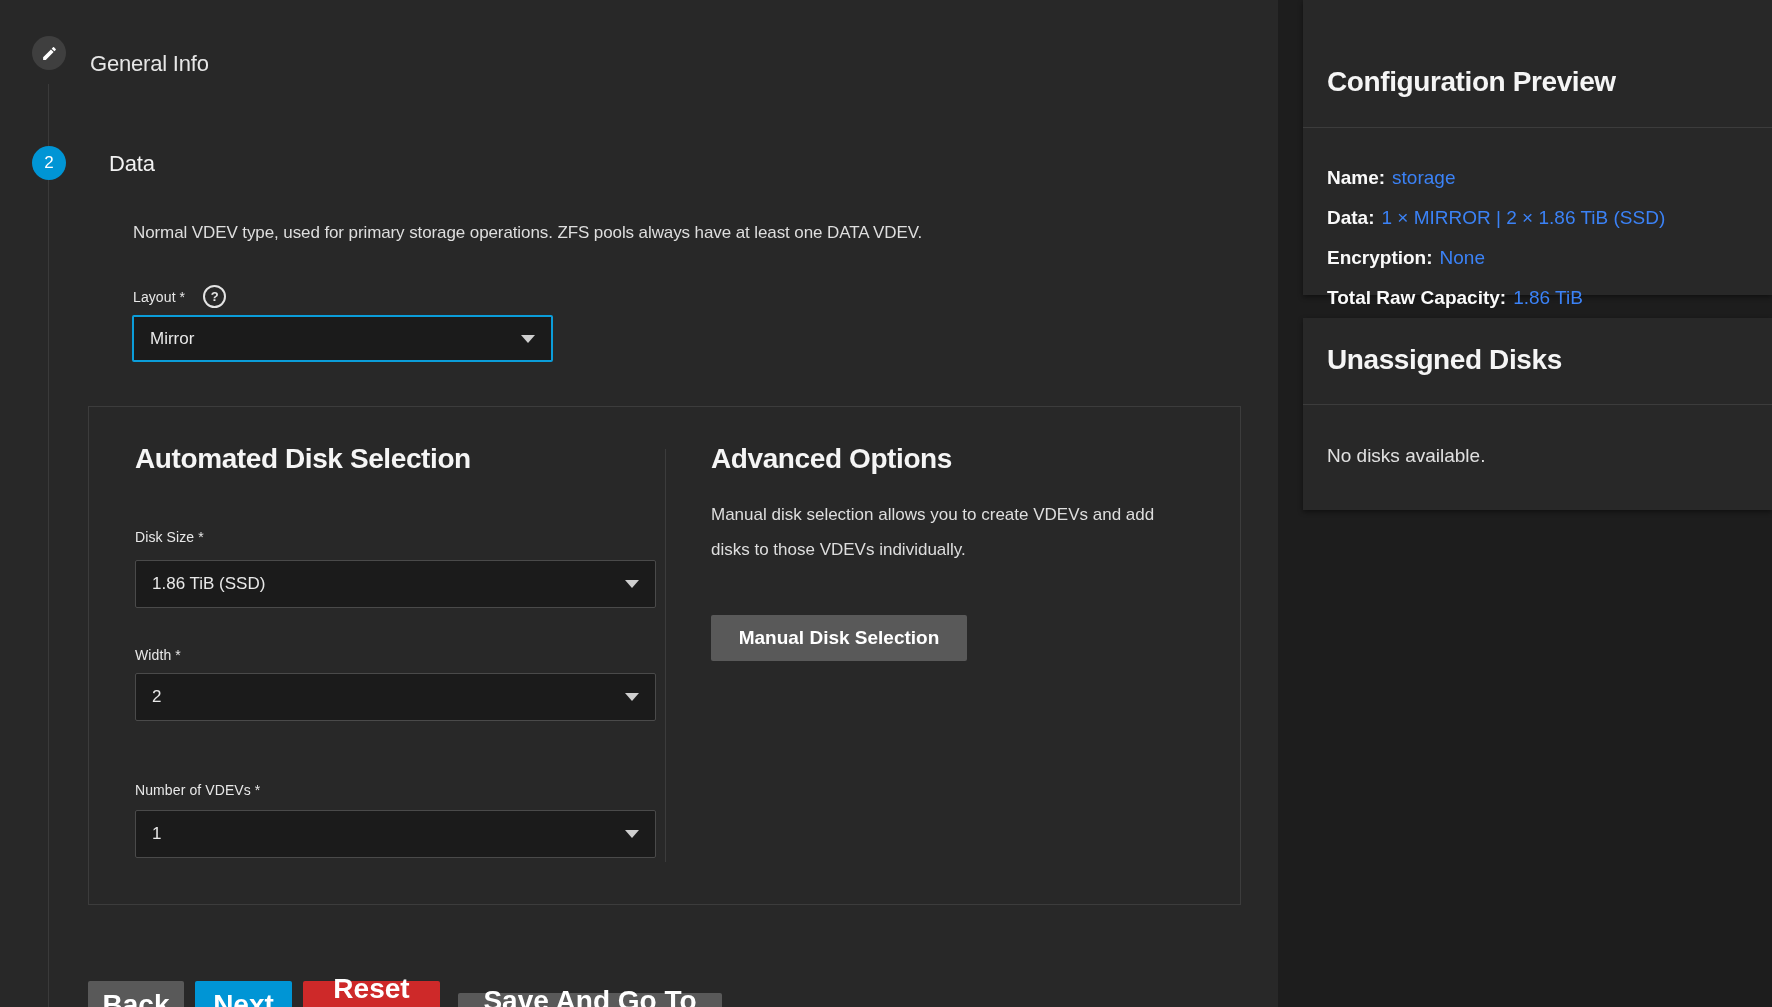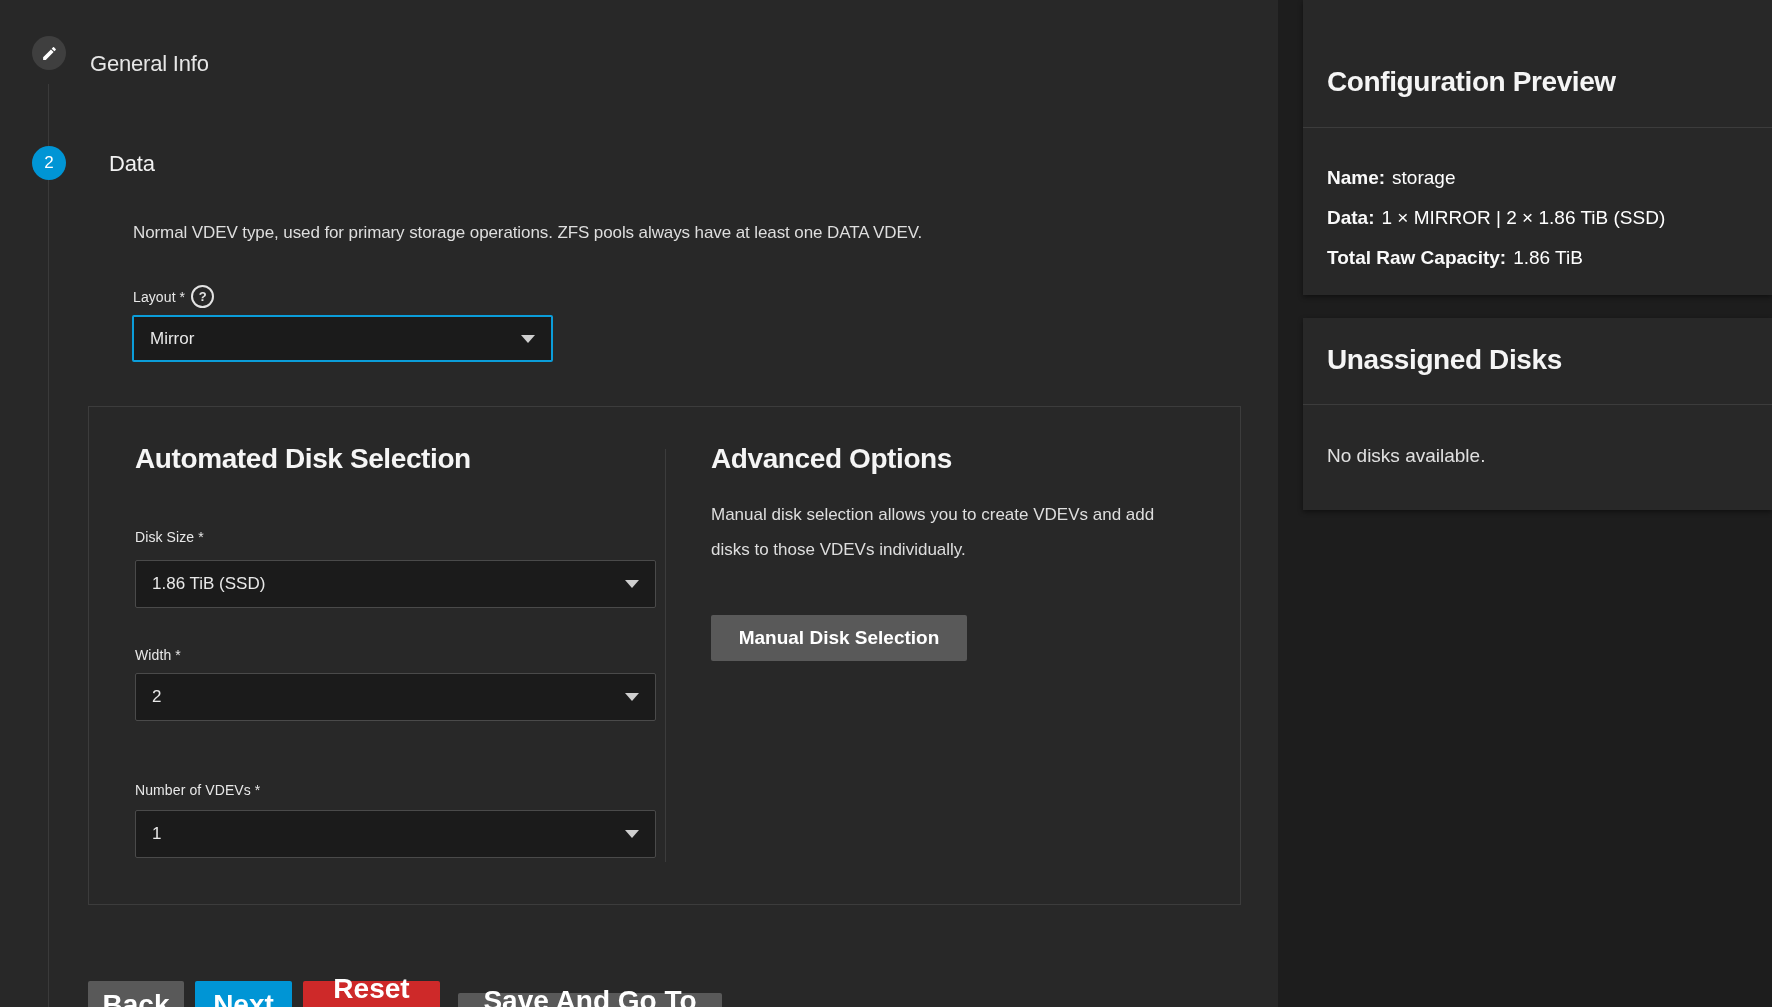--- a/index.html
+++ b/index.html
@@ -20,21 +20,21 @@
   .step-circle.done{top:36px;background:#3f3f3f;}
   .step-circle.active{top:146px;background:#0095d5;color:#fff;font-size:17px;}
   .step-circle svg{width:17px;height:17px;}
   .step-label{position:absolute;left:90px;font-size:22px;color:#e6e6e6;letter-spacing:-0.2px;}
   .step-label.one{top:51px;}
   .step-label.two{top:151px;color:#f2f2f2;margin-left:19px;}
 
   .vdev-desc{position:absolute;left:133px;top:223px;font-size:17px;color:#dedede;letter-spacing:-0.1px;}
 
   .field-label{font-size:14px;color:#e8e8e8;letter-spacing:0.1px;}
-  .layout-label-row{position:absolute;left:133px;top:285px;display:flex;align-items:center;gap:6px;}
+  .layout-label-row{position:absolute;left:133px;top:285px;display:flex;align-items:center;gap:18px;}
   .help-icon{
     width:19px;height:19px;border:2px solid #e3e3e3;border-radius:50%;
     display:flex;align-items:center;justify-content:center;
     font-size:13px;font-weight:bold;color:#e3e3e3;line-height:1;
   }
   .select{
     background:#1b1b1b;border:1px solid #4a4a4a;border-radius:2px;
     display:flex;align-items:center;justify-content:space-between;
     padding:0 16px;font-size:17px;color:#e8e8e8;box-sizing:border-box;cursor:pointer;
   }
@@ -80,21 +80,21 @@
   .side-card{position:absolute;left:25px;right:0;background:#282828;box-shadow:0 2px 5px rgba(0,0,0,0.45);}
   .side-card.preview{top:0;height:295px;}
   .side-card.unassigned{top:318px;height:192px;}
   .side-card .hdr{border-bottom:1px solid #3c3c3c;padding:22px 24px 0 24px;box-sizing:border-box;}
   .side-card.preview .hdr{height:84px;margin-top:44px;}
   .side-card.unassigned .hdr{height:87px;padding-top:26px;}
   .side-title{font-size:28px;font-weight:bold;color:#f5f5f5;letter-spacing:-0.4px;margin:0;}
   .preview-rows{padding:30px 24px 0 24px;}
   .preview-row{font-size:19px;line-height:40px;white-space:nowrap;}
   .preview-row b{color:#fafafa;}
-  .preview-row span.val{color:#ffffff;margin-left:7px;font-weight:normal;}
+  .preview-row span.val{color:#3b82f6;margin-left:7px;font-weight:normal;}
   .empty-msg{padding:40px 24px 0 24px;font-size:19px;color:#e0e0e0;}
 </style>
 </head>
 <body>
 
 <div class="main">
 
   <div class="stepper-line"></div>
 
   <div class="step-circle done">
@@ -165,20 +165,23 @@
       <h3 class="side-title">Configuration Preview</h3>
     </div>
     <div class="preview-rows">
       <div class="preview-row">
         <b>Name:</b><span class="val">storage</span>
       </div>
       <div class="preview-row">
         <b>Data:</b><span class="val">1 × MIRROR | 2 × 1.86 TiB (SSD)</span>
       </div>
       <div class="preview-row">
+        <b>Encryption:</b><span class="val">None</span>
+      </div>
+      <div class="preview-row">
         <b>Total Raw Capacity:</b><span class="val">1.86 TiB</span>
       </div>
     </div>
   </div>
 
   <div class="side-card unassigned">
     <div class="hdr">
       <h3 class="side-title">Unassigned Disks</h3>
     </div>
     <div class="empty-msg">No disks available.</div>

